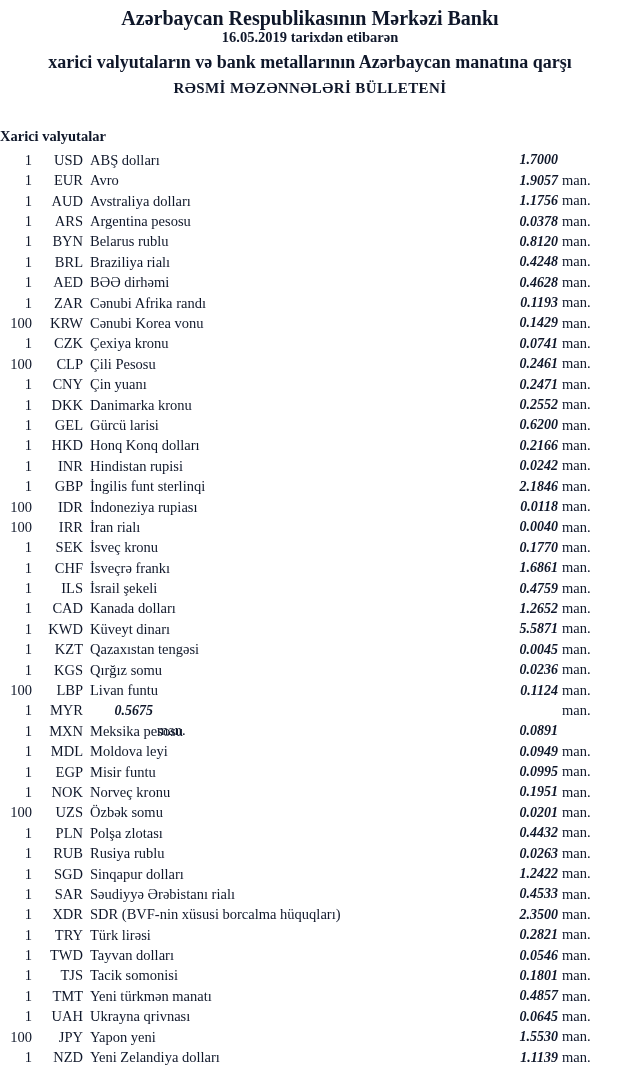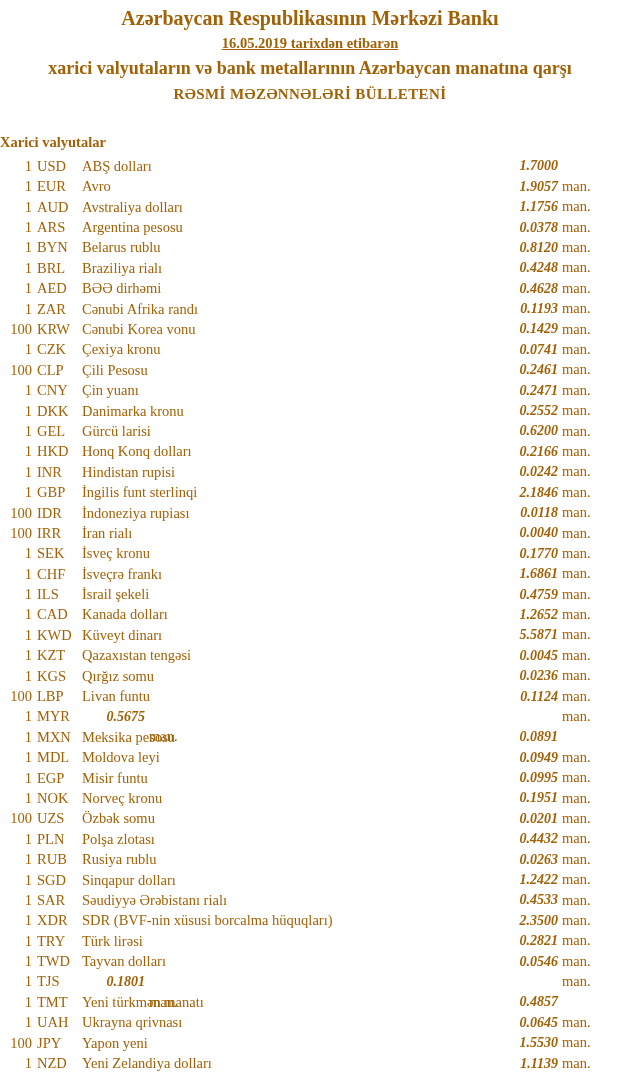--- a/index.html
+++ b/index.html
@@ -4,39 +4,38 @@
 <style>
   html, body {
     margin: 0;
     padding: 0;
     background: #ffffff;
   }
   .page {
     width: 620px;
     height: 1073px;
     background: #ffffff;
-    color: #a16207;
+    color: #0f172a;
     font-family: "Liberation Serif", "DejaVu Serif", serif;
     overflow: hidden;
     box-sizing: border-box;
   }
   .doc-header {
     text-align: center;
     font-weight: bold;
   }
   .doc-title {
     padding-top: 7px;
     font-size: 20px;
     line-height: 1.15;
   }
   .doc-date {
-    margin-top: 6px;
+    margin-top: 0;
     font-size: 14.5px;
     line-height: 1.1;
-    text-decoration: underline;
   }
   .doc-subtitle {
     margin-top: 7px;
     font-size: 18px;
     line-height: 1.1;
   }
   .doc-bulletin {
     margin-top: 7px;
     font-size: 15px;
     letter-spacing: 0.4px;
@@ -62,22 +61,22 @@
   }
   .cell-qty {
     width: 32px;
     flex: 0 0 32px;
     text-align: right;
     white-space: nowrap;
   }
   .cell-code {
     width: 38px;
     flex: 0 0 38px;
-    margin-left: 5px;
-    text-align: left;
+    margin-left: 13px;
+    text-align: right;
     white-space: nowrap;
   }
   .cell-name {
     flex: 1 1 auto;
     padding-left: 7px;
     white-space: nowrap;
     overflow: hidden;
   }
   .cell-rate {
     width: 70px;
@@ -388,20 +387,21 @@
       <div class="row">
         <span class="cell-qty">1</span>
         <span class="cell-code">TWD</span>
         <span class="cell-name">Tayvan dolları</span>
         <span class="cell-rate">0.0546</span>
         <span class="cell-unit">man.</span>
       </div>
       <div class="row">
         <span class="cell-qty">1</span>
         <span class="cell-code">TJS</span>
+        <span class="cell-name">Tacik somonisi</span>
         <span class="cell-rate">0.1801</span>
         <span class="cell-unit">man.</span>
       </div>
       <div class="row">
         <span class="cell-qty">1</span>
         <span class="cell-code">TMT</span>
         <span class="cell-name">Yeni türkmən manatı</span>
         <span class="cell-rate">0.4857</span>
         <span class="cell-unit">man.</span>
       </div>

